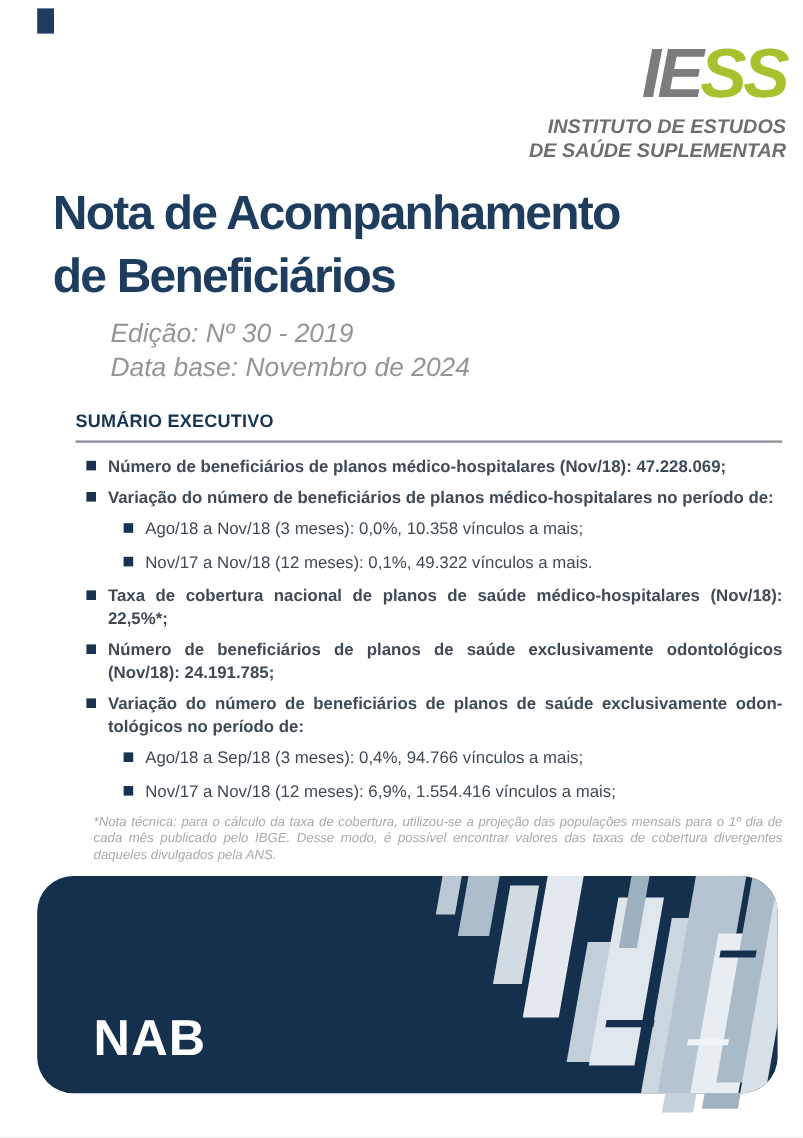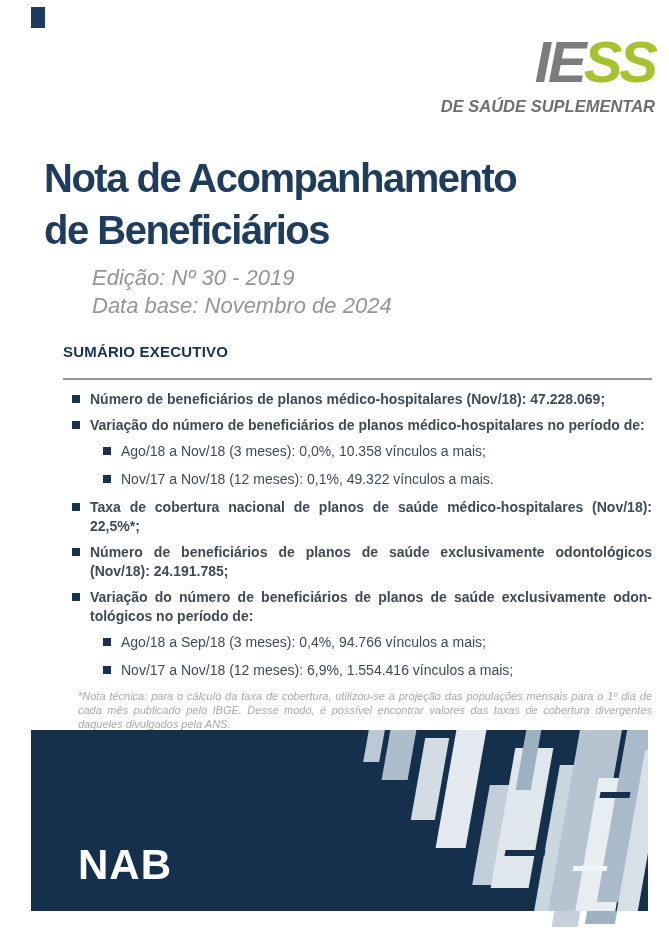--- a/index.html
+++ b/index.html
@@ -42,42 +42,42 @@
     font-weight:700;letter-spacing:-1.5px;
   }
   .doc-subtitle{
     margin-top:8px;color:var(--subtitle_gray);
     font-style:italic;font-size:22px;line-height:28px;margin-left:48px;
   }
   
   .summary{position:absolute;left:63px;top:343px;width:589px;color:var(--body_text);}
   .summary-heading{
     color:var(--navy);font-weight:bold;font-size:15px;line-height:18px;letter-spacing:.2px;
-    padding-bottom:17px;border-bottom:2px solid var(--rule_gray);
+    padding-bottom:6px;border-bottom:2px solid var(--rule_gray);
   }
   .summary-items{margin-top:10px;}
   .item{position:relative;font-size:14px;line-height:19px;margin-bottom:7px;}
   .item.lvl1{padding-left:27px;font-weight:bold;}
   .item.lvl2{padding-left:58px;margin-bottom:9px;}
   .bullet{
     position:absolute;top:5px;width:8px;height:8px;background:var(--navy);
   }
   .lvl1 .bullet{left:9px;}
   .lvl2 .bullet{left:40px;}
   .item.justify .item-text{display:block;text-align:justify;}
   .item.gap-top{margin-top:7px;}
   .footnote{
     margin:8px 0 0 15px;width:574px;
     color:var(--footnote_gray);font-style:italic;font-size:11px;line-height:14px;
     text-align:justify;
   }
   
   .banner{
     position:absolute;left:31px;top:730px;width:617px;height:181px;
-    background:var(--banner_navy);overflow:hidden;
+    background:var(--banner_navy);overflow:hidden;border-radius:30px;
   }
   .nab-label{
     position:absolute;left:47px;bottom:22px;color:#ffffff;
     font-size:42px;font-weight:bold;letter-spacing:1px;
   }
   .deco{position:absolute;top:0;right:0;width:300px;height:181px;}
   .bar{position:absolute;transform:skewX(-10deg);}
   .b1 {left:18px; top:0;    width:16px;height:32px;background:#BCC9D5;}
   .b2 {left:38px; top:0;    width:26px;height:50px;background:#AEBDCB;}
   .b3 {left:70px; top:8px;  width:24px;height:82px;background:#D3DCE3;}
@@ -100,20 +100,21 @@
 </head>
 <body>
 
 <div class="page">
 
   <div class="corner-mark"></div>
 
   <header class="logo-block">
     <div class="wordmark"><span class="wm-gray">IE</span><span class="wm-green">SS</span></div>
     <div class="logo-sub">
+      <div>INSTITUTO DE ESTUDOS</div>
       <div>DE SAÚDE SUPLEMENTAR</div>
     </div>
   </header>
 
   <section class="title-block">
     <h1 class="doc-title">
       <div>Nota de Acompanhamento</div>
       <div>de Beneficiários</div>
     </h1>
     <div class="doc-subtitle">

